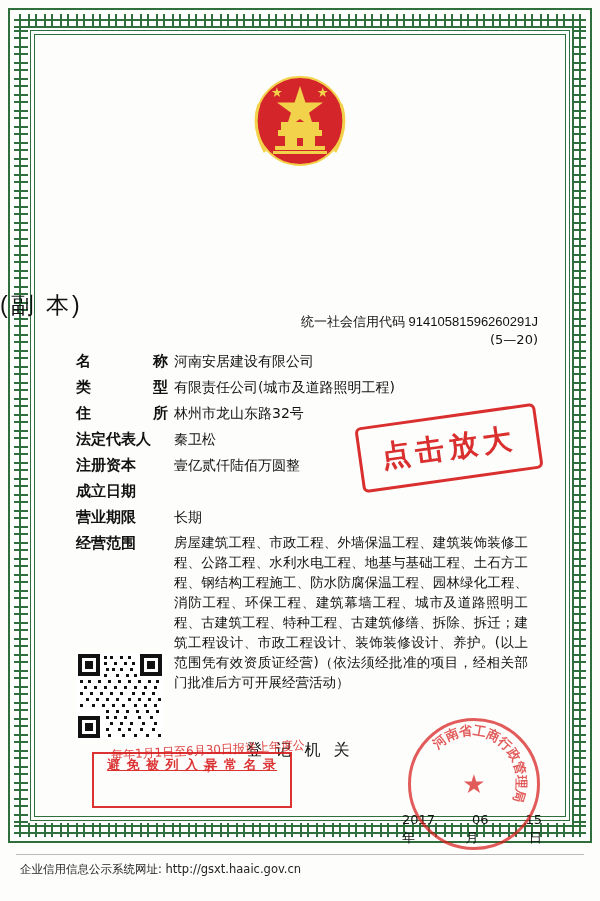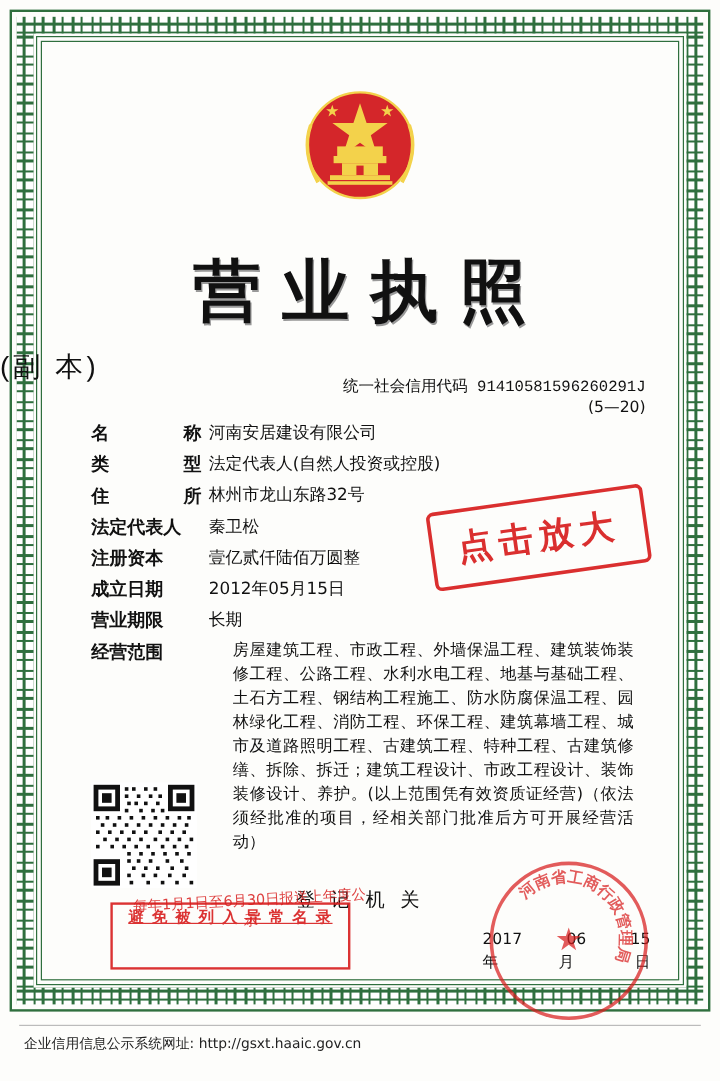--- a/index.html
+++ b/index.html
@@ -92,21 +92,21 @@
     font-size: 23px;
     color: #111111;
     letter-spacing: 3px;
   }
   .credit-code {
     position: absolute;
     right: 62px;
     top: 313px;
     font-size: 13px;
     color: #111;
-    font-family: Liberation Mono, monospace;
+    font-family: Liberation Sans, sans-serif;
   }
   .series-no {
     position: absolute;
     right: 62px;
     top: 332px;
     font-size: 13px;
     color: #111;
   }
 
   
@@ -138,21 +138,20 @@
     flex: 1;
     font-size: 14px;
     color: #111;
     line-height: 23px;
     padding-left: 6px;
   }
   .value.scope {
     line-height: 20px;
     font-size: 13.5px;
     text-align: justify;
-    margin-left: 20px;
   }
 
   
   .reg-authority {
     position: absolute;
     left: 0; right: 0;
     top: 740px;
     text-align: center;
     font-size: 16px;
     font-weight: normal;
@@ -166,21 +165,21 @@
     left: 402px;
     top: 776px;
     width: 140px;
     font-size: 13px;
     color: #111;
   }
   .date-nums, .date-units {
     display: flex;
     justify-content: space-between;
   }
-  .date-nums { margin-bottom: 2px; }
+  .date-nums { margin-bottom: 2px; margin-top: 36px; }
 
   
   .qr {
     position: absolute;
     left: 76px;
     top: 652px;
     width: 88px;
     height: 88px;
     background-color: #ffffff;
   }
@@ -311,21 +310,20 @@
       <rect x="40" y="70" width="30" height="10" fill="#f3d24b"></rect>
       <rect x="52" y="72" width="6" height="8" fill="#d4262a"></rect>
       <rect x="30" y="80" width="50" height="4" fill="#f3d24b"></rect>
       <rect x="28" y="85" width="54" height="3" fill="#f3d24b"></rect>
 
       <path d="M14 38 Q6 60 20 86" stroke="#f3d24b" stroke-width="3" fill="none"></path>
       <path d="M96 38 Q104 60 90 86" stroke="#f3d24b" stroke-width="3" fill="none"></path>
     </svg>
   </div>
 
-  <div class="title">营业执照</div>
   <div class="subtitle">(副  本)</div>
 
   <div class="credit-code">
     <span>统一社会信用代码</span>
     <span>91410581596260291J</span>
   </div>
   <div class="series-no">(5—20)</div>
 
   <div class="fields">
 
@@ -335,21 +333,21 @@
         <span>称</span>
       </div>
       <div class="value">河南安居建设有限公司</div>
     </div>
 
     <div class="row">
       <div class="label">
         <span>类</span>
         <span>型</span>
       </div>
-      <div class="value">法定代表人(自然人投资或控股)</div>
+      <div class="value">有限责任公司(城市及道路照明工程)</div>
     </div>
 
     <div class="row">
       <div class="label">
         <span>住</span>
         <span>所</span>
       </div>
       <div class="value">林州市龙山东路32号</div>
     </div>
 
@@ -364,21 +362,20 @@
       <div class="label">
         <span>注册资本</span>
       </div>
       <div class="value">壹亿贰仟陆佰万圆整</div>
     </div>
 
     <div class="row">
       <div class="label">
         <span>成立日期</span>
       </div>
-      <div class="value">2012年05月15日</div>
     </div>
 
     <div class="row">
       <div class="label">
         <span>营业期限</span>
       </div>
       <div class="value">长期</div>
     </div>
 
     <div class="row">

